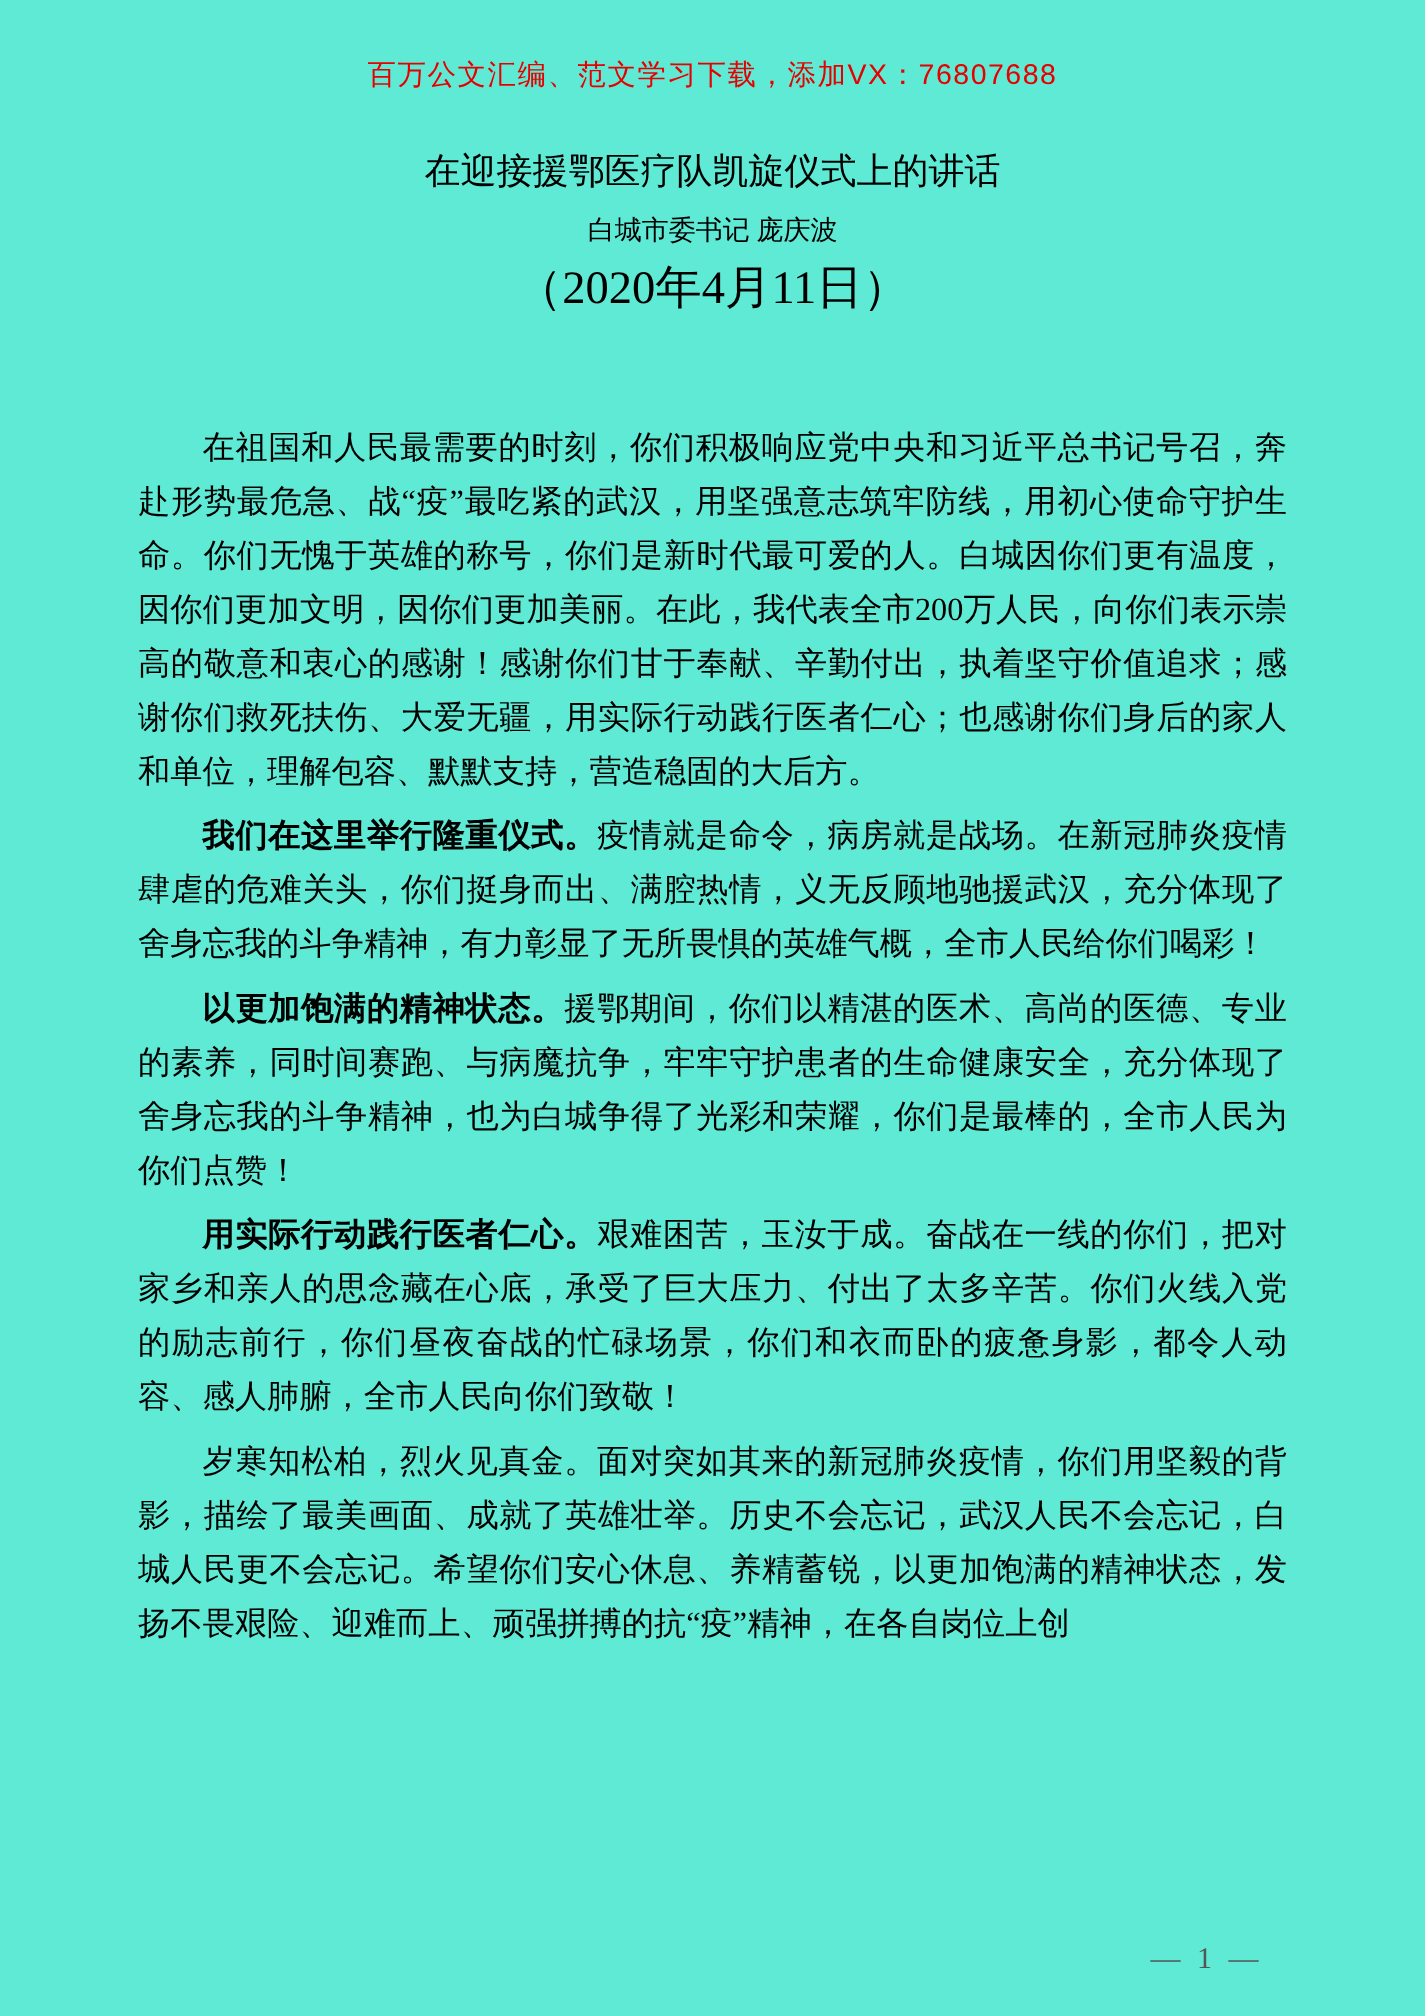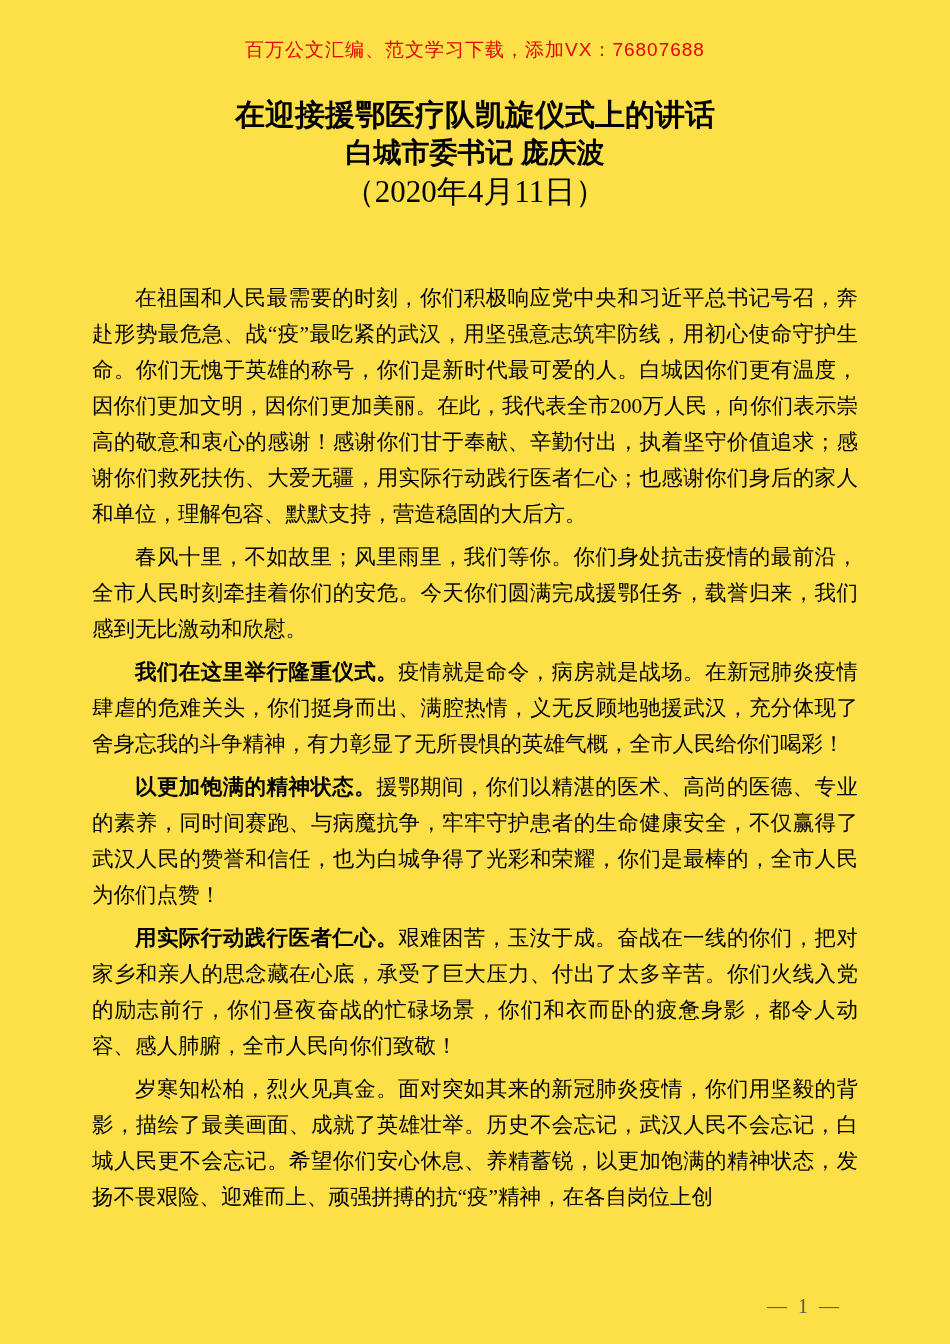--- a/index.html
+++ b/index.html
@@ -1,46 +1,46 @@
 <!DOCTYPE html>
 <html><head>
 <meta charset="utf-8">
 <style>
   * { margin: 0; padding: 0; box-sizing: border-box; }
   html, body { background: #ffffff; }
   .page {
     width: 950px;
     height: 1344px;
     margin: 0 auto;
-    background: #fde047;
+    background: #5eead4;
     position: relative;
     overflow: hidden;
     font-family: "Liberation Serif", "DejaVu Serif", serif;
     color: #000000;
   }
   .promo-header {
     padding-top: 37px;
     text-align: center;
     font-size: 19px;
     letter-spacing: 1px;
     color: #e60000;
     font-family: "Liberation Sans", "DejaVu Sans", sans-serif;
   }
   .title-block {
     text-align: center;
     margin-top: 33px;
   }
   .doc-title {
-    font-size: 30px;
-    font-weight: 700;
+    font-size: 24px;
+    font-weight: 400;
     line-height: 38px;
   }
   .doc-author {
-    font-size: 28px;
-    font-weight: 700;
+    font-size: 18px;
+    font-weight: 400;
     line-height: 38px;
   }
   .doc-date {
     font-size: 31px;
     font-weight: 400;
     line-height: 40px;
   }
   .doc-body {
     margin: 68px 92px 0 92px;
     font-size: 21.5px;
@@ -74,22 +74,21 @@
   <div class="promo-header">百万公文汇编、范文学习下载，添加VX：76807688</div>
 
   <div class="title-block">
     <div class="doc-title">在迎接援鄂医疗队凯旋仪式上的讲话</div>
     <div class="doc-author">白城市委书记 庞庆波</div>
     <div class="doc-date">（2020年4月11日）</div>
   </div>
 
   <div class="doc-body">
     <p><span class="para-lead"></span><span>在祖国和人民最需要的时刻，你们积极响应党中央和习近平总书记号召，奔赴形势最危急、战“疫”最吃紧的武汉，用坚强意志筑牢防线，用初心使命守护生命。你们无愧于英雄的称号，你们是新时代最可爱的人。白城因你们更有温度，因你们更加文明，因你们更加美丽。在此，我代表全市200万人民，向你们表示崇高的敬意和衷心的感谢！感谢你们甘于奉献、辛勤付出，执着坚守价值追求；感谢你们救死扶伤、大爱无疆，用实际行动践行医者仁心；也感谢你们身后的家人和单位，理解包容、默默支持，营造稳固的大后方。</span></p>
-    <p><span class="para-lead"></span><span>春风十里，不如故里；风里雨里，我们等你。你们身处抗击疫情的最前沿，全市人民时刻牵挂着你们的安危。今天你们圆满完成援鄂任务，载誉归来，我们感到无比激动和欣慰。</span></p>
     <p><span class="para-lead">我们在这里举行隆重仪式。</span><span>疫情就是命令，病房就是战场。在新冠肺炎疫情肆虐的危难关头，你们挺身而出、满腔热情，义无反顾地驰援武汉，充分体现了舍身忘我的斗争精神，有力彰显了无所畏惧的英雄气概，全市人民给你们喝彩！</span></p>
-    <p><span class="para-lead">以更加饱满的精神状态。</span><span>援鄂期间，你们以精湛的医术、高尚的医德、专业的素养，同时间赛跑、与病魔抗争，牢牢守护患者的生命健康安全，不仅赢得了武汉人民的赞誉和信任，也为白城争得了光彩和荣耀，你们是最棒的，全市人民为你们点赞！</span></p>
+    <p><span class="para-lead">以更加饱满的精神状态。</span><span>援鄂期间，你们以精湛的医术、高尚的医德、专业的素养，同时间赛跑、与病魔抗争，牢牢守护患者的生命健康安全，充分体现了舍身忘我的斗争精神，也为白城争得了光彩和荣耀，你们是最棒的，全市人民为你们点赞！</span></p>
     <p><span class="para-lead">用实际行动践行医者仁心。</span><span>艰难困苦，玉汝于成。奋战在一线的你们，把对家乡和亲人的思念藏在心底，承受了巨大压力、付出了太多辛苦。你们火线入党的励志前行，你们昼夜奋战的忙碌场景，你们和衣而卧的疲惫身影，都令人动容、感人肺腑，全市人民向你们致敬！</span></p>
     <p><span class="para-lead"></span><span>岁寒知松柏，烈火见真金。面对突如其来的新冠肺炎疫情，你们用坚毅的背影，描绘了最美画面、成就了英雄壮举。历史不会忘记，武汉人民不会忘记，白城人民更不会忘记。希望你们安心休息、养精蓄锐，以更加饱满的精神状态，发扬不畏艰险、迎难而上、顽强拼搏的抗“疫”精神，在各自岗位上创</span></p>
   </div>
 
   <div class="page-number">— 1 —</div>
 
 </div>
 
 </body></html>

